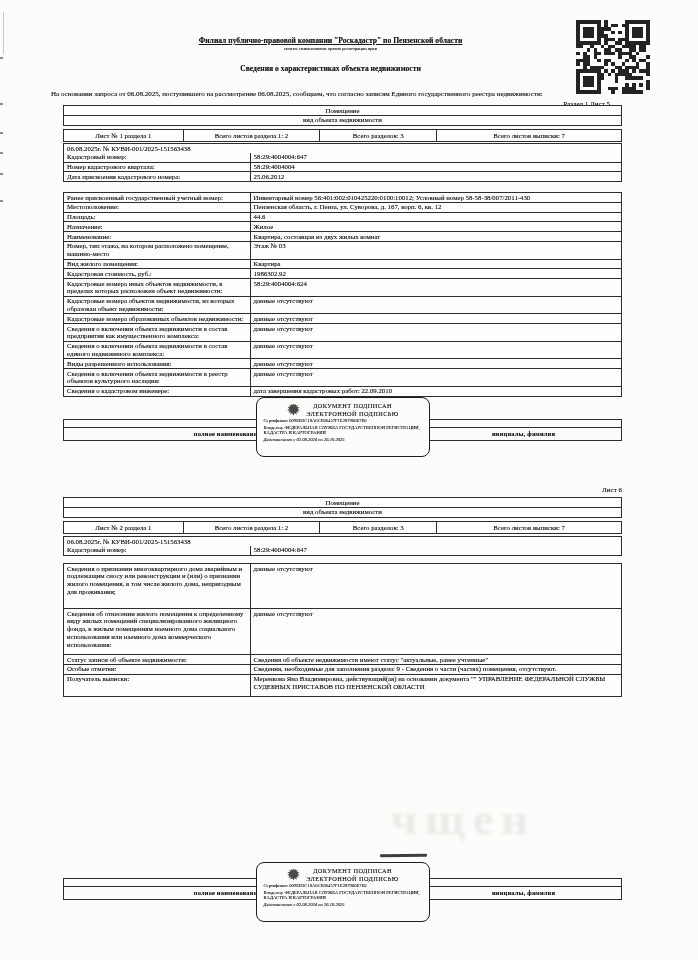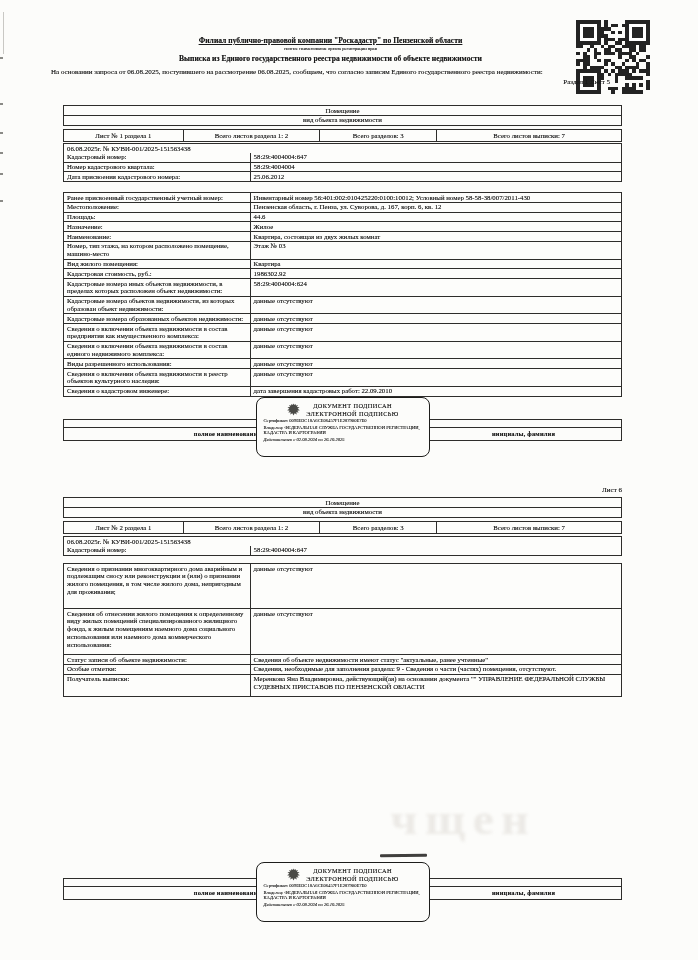--- a/index.html
+++ b/index.html
@@ -5,21 +5,21 @@
   html,body{margin:0;padding:0;background:#e8e8e8;}
   .page{position:relative;width:698px;height:960px;background:#fcfcfa;overflow:hidden;
         font-family:"Liberation Serif","DejaVu Serif",serif;color:#1a1a1a;
         text-shadow:0 0 .4px rgba(20,20,20,.55);}
   
   .doc-header{position:absolute;left:51px;top:36px;width:559px;text-align:center;}
   .org{font-size:7.6px;font-weight:bold;text-decoration:underline;}
   .org-cap{font-size:4.6px;margin-top:.5px;}
   .doc-title{font-size:7.6px;font-weight:bold;margin-top:3px;}
   .sec-title{font-size:7.6px;font-weight:bold;margin-top:13px;}
-  .intro{font-size:7px;text-align:left;margin-top:5px;}
+  .intro{font-size:7px;text-align:left;margin-top:17px;}
   .sec-label{font-size:7px;text-align:right;margin-top:2.5px;}
   .sheet2-label{position:absolute;left:63px;top:486px;width:559px;text-align:right;font-size:7px;}
   
   .tbl{position:absolute;left:63px;width:559px;border:1px solid #2e2d2b;box-sizing:border-box;background:#fdfdfb;}
   .trow{display:flex;border-top:1px solid #2e2d2b;box-sizing:border-box;align-items:stretch;}
   .tbl > .trow:first-child, .tbl > [data-repeat] .trow:first-child{border-top:none;}
   .tbl[data-repeat] .trow:first-child{border-top:none;}
   .rep .trow{border-top:1px solid #2e2d2b;}
   .tcell{font-size:6.8px;line-height:7.8px;padding:.5px 3px;box-sizing:border-box;}
   .full{flex:1;}
@@ -220,21 +220,21 @@
         <rect x="71.42857142857143" y="4.761904761904762" width="23.80952380952381" height="23.80952380952381" fill="#fff"></rect>
         <rect x="76.19047619047619" y="9.523809523809524" width="14.285714285714285" height="14.285714285714285" fill="#111"></rect>
         <rect x="0" y="66.66666666666667" width="33.333333333333336" height="33.333333333333336" fill="#111"></rect>
         <rect x="4.761904761904762" y="71.42857142857143" width="23.80952380952381" height="23.80952380952381" fill="#fff"></rect>
         <rect x="9.523809523809524" y="76.19047619047619" width="14.285714285714285" height="14.285714285714285" fill="#111"></rect>
       </svg></div>
 
   <div class="doc-header">
     <div class="org">Филиал публично-правовой компании "Роскадастр" по Пензенской области</div>
     <div class="org-cap">полное наименование органа регистрации прав</div>
-    <div class="doc-title">Выписка из Единого государственного реестра недвижимости об объекте недвижимости</div>
+    <div class="sec-title">Сведения о характеристиках объекта недвижимости</div>
     <div class="intro">На  основании запроса от 06.08.2025, поступившего на рассмотрение 06.08.2025, сообщаем, что согласно записям Единого государственного реестра недвижимости:</div>
     <div class="sec-label">Раздел 1 Лист 5</div>
   </div>
 
   <div class="tbl" style="top:105px">
     <div class="trow">
       <div class="tcell full ctr">Помещение</div>
     </div>
     <div class="trow">
       <div class="tcell full ctr">вид объекта недвижимости</div>

